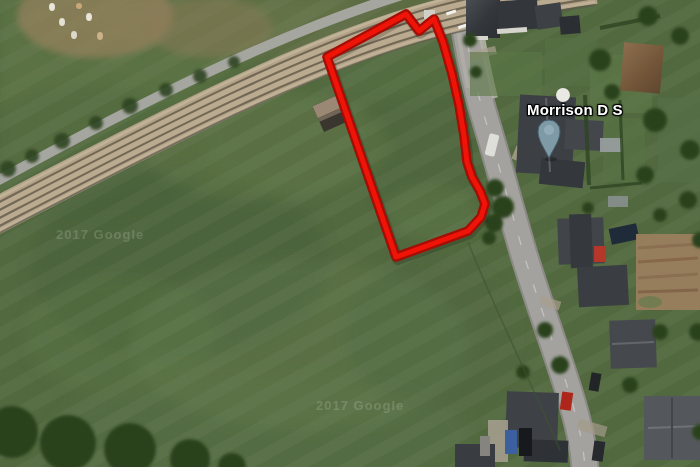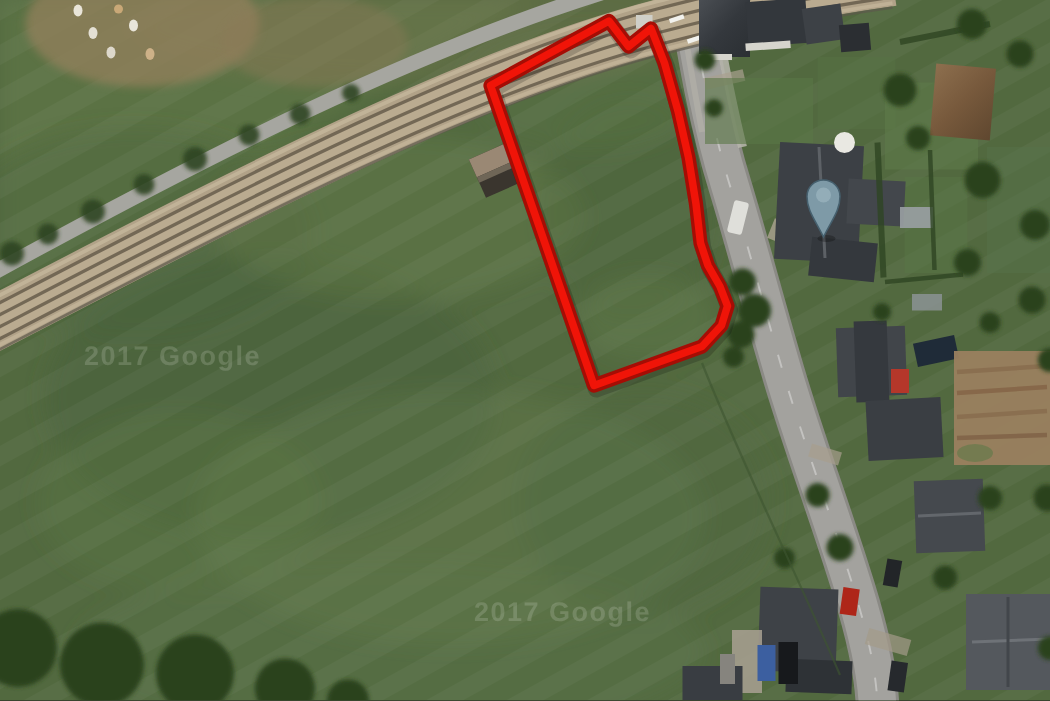--- a/index.html
+++ b/index.html
@@ -12,21 +12,21 @@
   #stage svg{position:absolute;left:0;top:0;display:block;}
   .place-label{
     position:absolute;left:527px;top:101px;
     font-size:15px;font-weight:bold;letter-spacing:.2px;
     color:var(--label-color,#ffffff);
     text-shadow:0 0 3px #000,1px 1px 1px #000,-1px -1px 1px #000,1px -1px 1px #000,-1px 1px 1px #000;
     white-space:nowrap;user-select:none;
   }
   .watermark{
     position:absolute;
-    font-size:18px;font-weight:bold;letter-spacing:1px;
+    font-size:13px;font-weight:bold;letter-spacing:1px;
     color:var(--watermark-color,rgba(245,245,238,0.16));
     white-space:nowrap;user-select:none;
   }
   .wm-1{left:56px;top:227px;}
   .wm-2{left:316px;top:398px;}
 </style>
 </head>
 <body>
 
 <div id="stage">
@@ -255,15 +255,16 @@
     <path d="M 327,57 L 406,14 L 419,31 L 434,19 L 443,42 L 452,74 L 459,105 L 464,136 L 467,162 L 472,177 L 480,191 L 485,204 L 481,217 L 468,231 L 396,257 Z" fill="none" style="stroke:var(--boundary-inner,#f01408)" stroke-width="5" stroke-linejoin="round" stroke-linecap="round"></path>
   </g>
 
   <g>
     <ellipse cx="551" cy="159" rx="6" ry="2.4" fill="#000" opacity="0.25"></ellipse>
     <path d="M 549,158 C 543,146 538,140 538,131 a 11,11 0 1 1 22,0 c 0,9 -5,15 -11,27 z" style="fill:var(--pin-fill,#7e9aa7);stroke:var(--pin-stroke,#46606e)" stroke-width="1"></path>
     <circle cx="549" cy="130" r="5" fill="#adc6cf" opacity="0.45"></circle>
   </g>
 </svg>
 
+<div class="place-label">Morrison D S</div>
 <div class="watermark wm-1">2017 Google</div>
 <div class="watermark wm-2">2017 Google</div>
 </div>
 
 </body></html>

